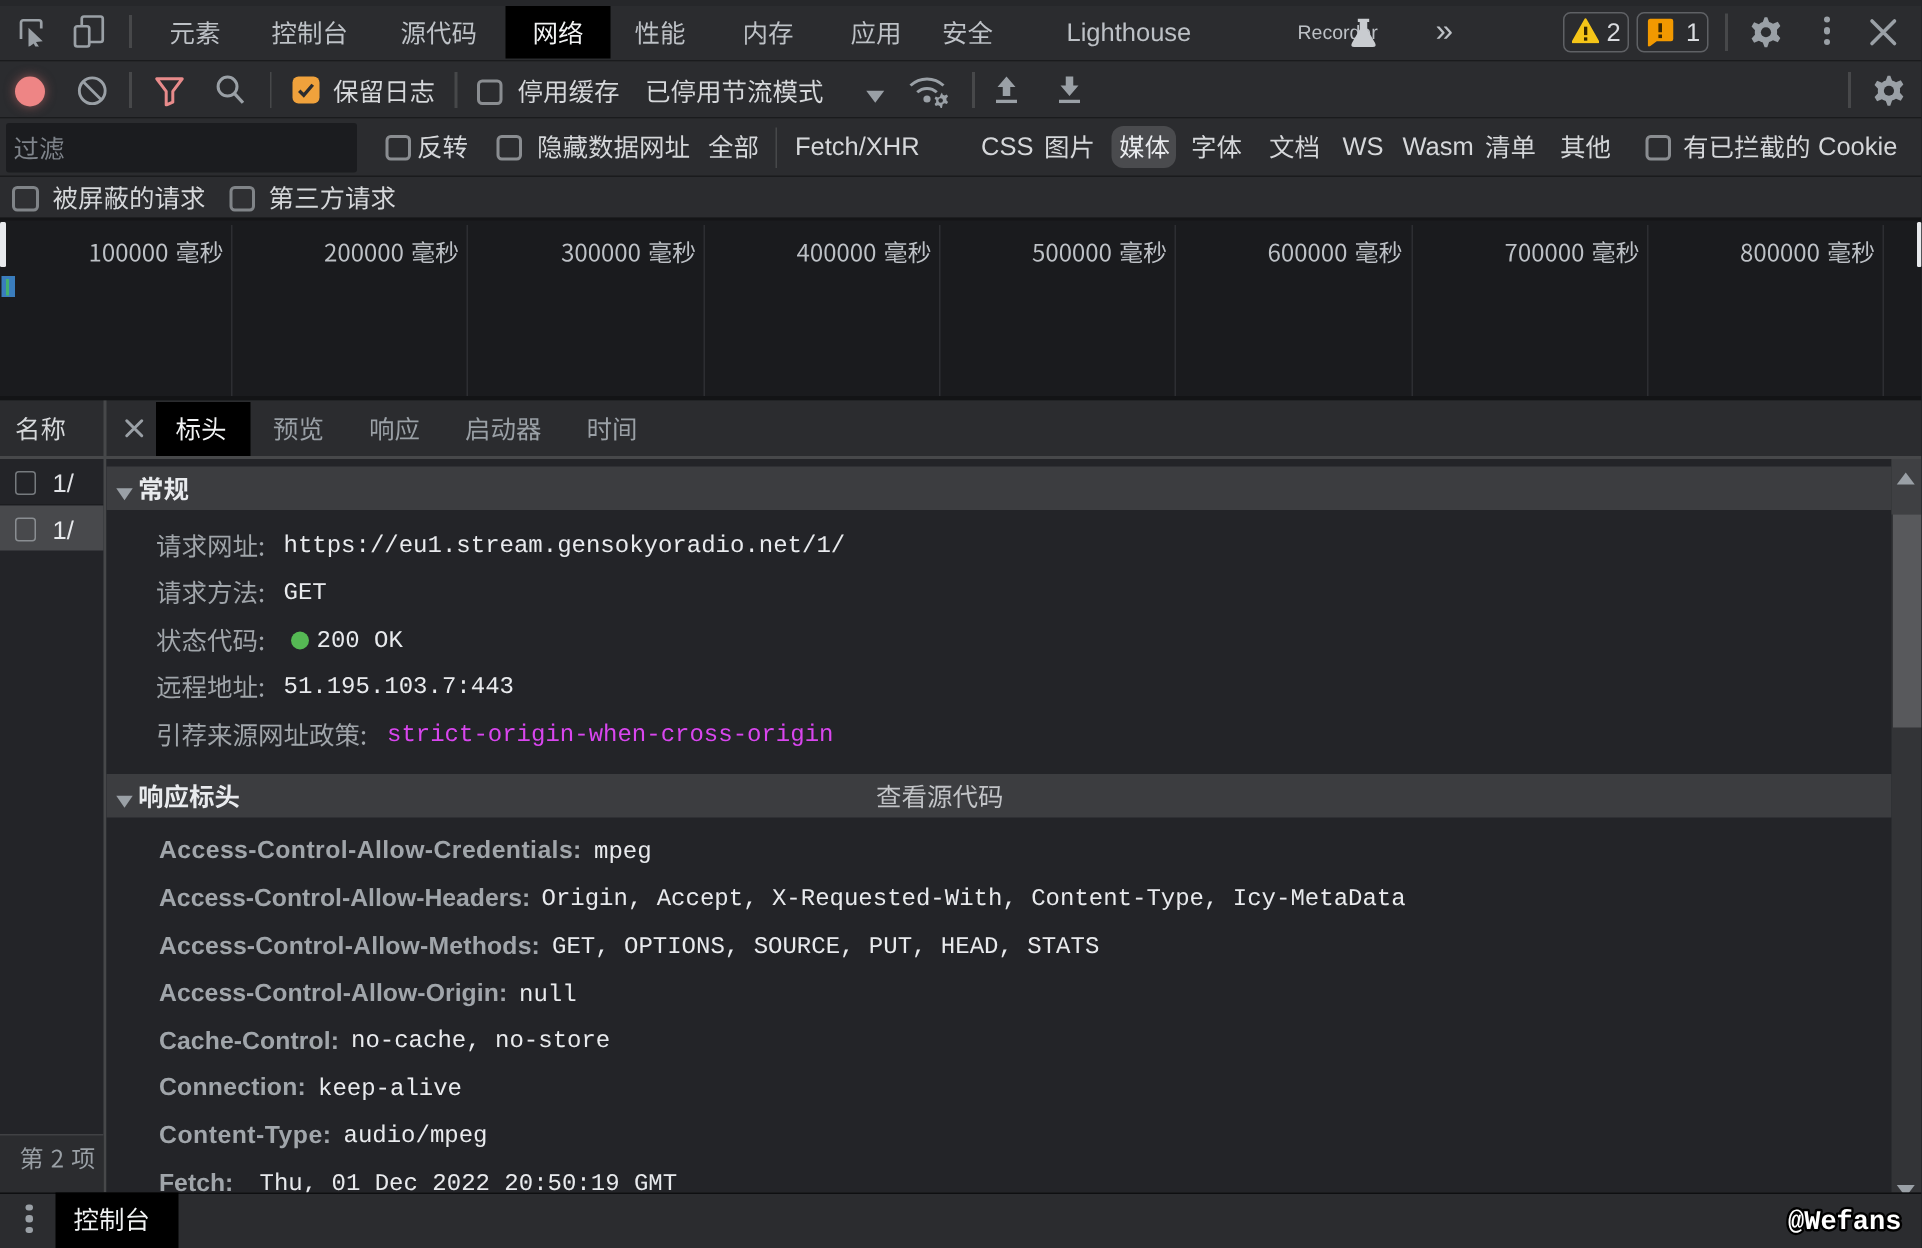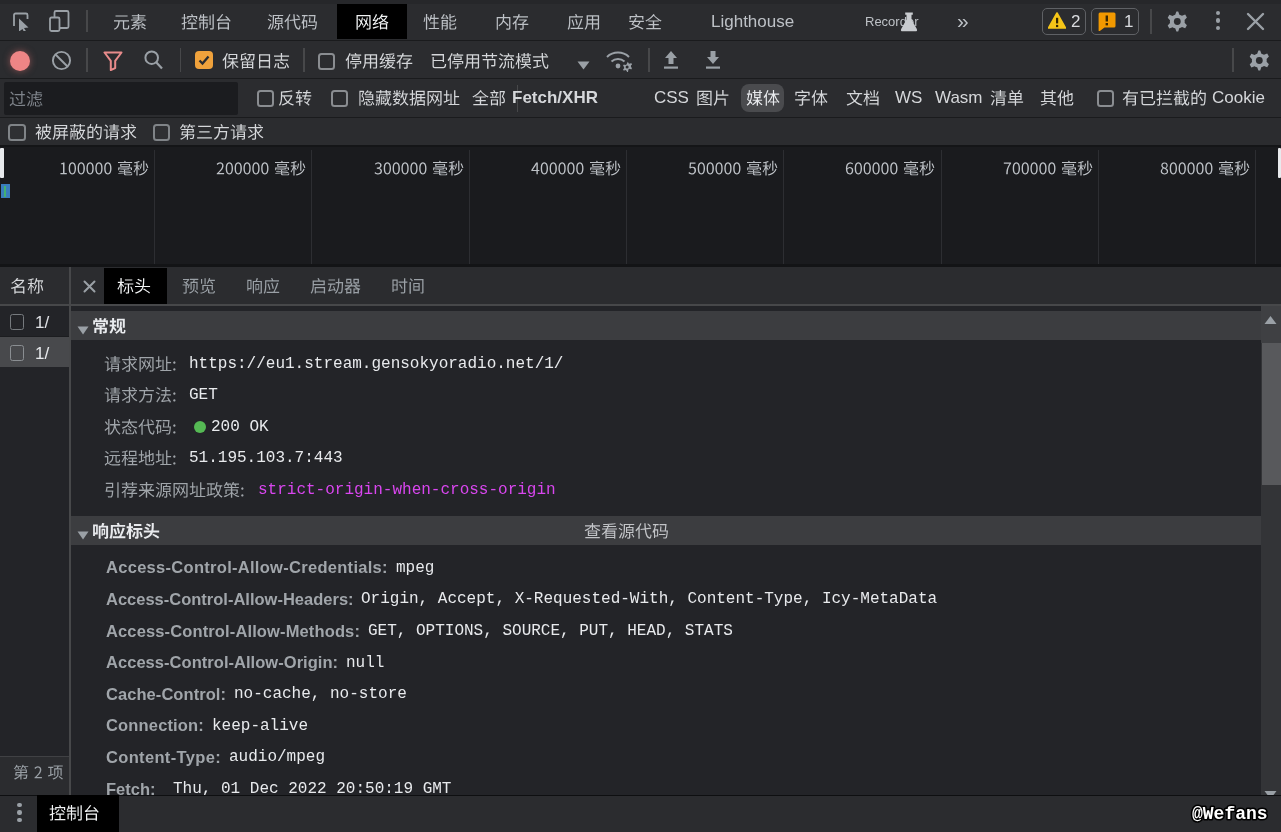--- a/index.html
+++ b/index.html
@@ -136,21 +136,21 @@
         <path d="M3.7 9.3H13.5V10.5H3.7ZM2.9 5.5H4.2V10.1Q4.2 11.1 4.1 12.4Q4.0 13.6 3.8 15.0Q3.6 16.3 3.2 17.5Q2.7 18.8 2.0 19.8Q1.9 19.7 1.7 19.5Q1.5 19.3 1.3 19.2Q1.1 19.1 0.9 19.0Q1.6 18.0 2.0 16.9Q2.4 15.8 2.6 14.6Q2.8 13.4 2.8 12.2Q2.9 11.1 2.9 10.1ZM13.1 9.3H13.4L13.6 9.2L14.5 9.6Q13.9 11.7 12.9 13.3Q11.9 15.0 10.6 16.2Q9.3 17.4 7.7 18.3Q6.1 19.1 4.4 19.6Q4.3 19.5 4.2 19.3Q4.0 19.0 3.9 18.8Q3.8 18.6 3.6 18.5Q5.3 18.1 6.7 17.3Q8.2 16.5 9.5 15.4Q10.8 14.3 11.7 12.8Q12.6 11.4 13.1 9.5ZM6.4 9.9Q7.5 13.2 9.8 15.4Q12.2 17.6 15.9 18.4Q15.8 18.6 15.6 18.8Q15.5 19.0 15.4 19.2Q15.2 19.4 15.1 19.6Q12.5 18.9 10.6 17.6Q8.7 16.4 7.4 14.5Q6.1 12.7 5.2 10.3ZM13.7 4.2 14.7 5.3Q13.6 5.6 12.2 5.8Q10.8 6.0 9.3 6.2Q7.8 6.4 6.2 6.5Q4.7 6.6 3.2 6.7Q3.2 6.5 3.2 6.3Q3.1 6.1 3.0 5.9Q3.0 5.7 2.9 5.5Q4.3 5.5 5.8 5.3Q7.3 5.2 8.8 5.1Q10.3 4.9 11.5 4.7Q12.8 4.5 13.7 4.2ZM17.8 6.1H24.1V7.3H17.8ZM21.1 8.7H22.4V19.7H21.1ZM17.7 15.5Q18.5 15.4 19.7 15.2Q20.8 15.0 22.1 14.8Q23.3 14.6 24.6 14.3L24.6 15.5Q22.9 15.8 21.1 16.2Q19.3 16.5 18.0 16.8ZM18.4 12.7Q18.3 12.6 18.3 12.4Q18.2 12.2 18.1 12.0Q18.1 11.7 18.0 11.6Q18.2 11.5 18.4 11.2Q18.6 10.8 18.8 10.2Q18.9 9.9 19.2 9.3Q19.4 8.7 19.6 7.9Q19.9 7.0 20.1 6.0Q20.4 5.0 20.5 4.1L21.8 4.3Q21.5 5.7 21.0 7.1Q20.6 8.5 20.1 9.7Q19.6 11.0 19.1 12.0V12.1Q19.1 12.1 19.0 12.1Q18.9 12.2 18.8 12.3Q18.6 12.4 18.5 12.5Q18.4 12.6 18.4 12.7ZM18.4 12.7V11.7L19.1 11.3H24.1V12.5H19.6Q19.2 12.5 18.8 12.5Q18.5 12.6 18.4 12.7ZM26.6 12.4H31.7V13.6H26.6ZM31.3 12.4H31.6L31.8 12.4L32.7 12.8Q32.2 13.5 31.6 14.3Q31.0 15.2 30.4 16.0Q29.8 16.8 29.1 17.6L28.1 17.1Q28.6 16.4 29.2 15.5Q29.9 14.7 30.4 13.9Q31.0 13.1 31.3 12.6ZM26.0 16.1 26.8 15.3Q27.7 15.8 28.6 16.4Q29.5 17.0 30.3 17.6Q31.1 18.3 31.6 18.8L30.8 19.7Q30.3 19.2 29.5 18.6Q28.7 18.0 27.8 17.3Q26.9 16.6 26.0 16.1ZM28.5 4.1 29.8 4.2Q29.5 5.4 29.1 6.7Q28.8 7.9 28.4 9.2Q28.1 10.5 27.7 11.6Q27.4 12.8 27.1 13.6H25.7Q26.0 12.7 26.4 11.6Q26.8 10.4 27.2 9.1Q27.5 7.8 27.9 6.5Q28.2 5.2 28.5 4.1ZM24.9 6.1H32.7V7.3H24.9ZM24.2 9.3H33.3V10.5H24.2Z" fill="#d5d7da"></path>
       </svg></div>
     <div class="abs" style="left:331px;top:89.5px;width:17px;height:17px;border-radius:3.5px;border:2px solid #8a8d91;"></div>
     <div style="position:absolute;left:358px;top:86.1px;width:102.0px;height:23.8px;"><svg width="102.0" height="23.8" viewBox="0 0 102.0 23.8">
         <path d="M7.0 8.2H15.3V14.1H6.9V13.1H14.1V9.2H7.0ZM8.1 15.5H9.3V18.1Q9.3 18.3 9.4 18.4Q9.6 18.5 10.1 18.5Q10.2 18.5 10.5 18.5Q10.8 18.5 11.2 18.5Q11.5 18.5 11.9 18.5Q12.2 18.5 12.3 18.5Q12.6 18.5 12.8 18.4Q12.9 18.3 13.0 18.0Q13.0 17.7 13.0 17.0Q13.2 17.2 13.5 17.3Q13.9 17.4 14.1 17.4Q14.0 18.3 13.9 18.8Q13.7 19.2 13.4 19.4Q13.0 19.6 12.5 19.6Q12.3 19.6 12.0 19.6Q11.6 19.6 11.2 19.6Q10.8 19.6 10.4 19.6Q10.1 19.6 10.0 19.6Q9.2 19.6 8.8 19.4Q8.4 19.3 8.3 19.0Q8.1 18.6 8.1 18.1ZM6.6 15.5 7.6 15.9Q7.5 16.4 7.3 17.0Q7.0 17.6 6.8 18.2Q6.5 18.8 6.2 19.2L5.3 18.6Q5.6 18.2 5.8 17.6Q6.1 17.1 6.3 16.5Q6.5 15.9 6.6 15.5ZM9.2 14.8 10.0 14.1Q10.5 14.4 11.0 14.8Q11.5 15.2 12.0 15.6Q12.4 16.0 12.7 16.3L11.9 17.1Q11.6 16.7 11.2 16.3Q10.7 15.9 10.2 15.5Q9.7 15.1 9.2 14.8ZM13.4 15.6 14.4 15.2Q14.8 15.8 15.2 16.4Q15.6 17.0 15.9 17.6Q16.2 18.1 16.3 18.6L15.3 19.1Q15.1 18.6 14.8 18.0Q14.5 17.4 14.2 16.8Q13.8 16.2 13.4 15.6ZM7.4 10.6H14.7V11.6H7.4ZM1.4 4.8H5.4V6.0H2.5V19.7H1.4ZM5.0 4.8H5.3L5.5 4.8L6.3 5.3Q6.0 5.9 5.8 6.7Q5.5 7.5 5.2 8.3Q4.9 9.1 4.6 9.8Q5.5 10.8 5.8 11.7Q6.1 12.6 6.1 13.4Q6.1 14.1 6.0 14.6Q5.8 15.1 5.4 15.4Q5.3 15.5 5.0 15.6Q4.8 15.7 4.6 15.7Q4.0 15.7 3.4 15.7Q3.4 15.5 3.3 15.2Q3.2 14.8 3.1 14.6Q3.4 14.6 3.6 14.6Q3.9 14.6 4.1 14.6Q4.4 14.6 4.6 14.5Q4.8 14.3 4.9 14.0Q5.0 13.7 5.0 13.3Q5.0 12.6 4.7 11.8Q4.4 10.9 3.4 9.9Q3.7 9.3 3.9 8.7Q4.1 8.0 4.3 7.4Q4.6 6.7 4.7 6.2Q4.9 5.6 5.0 5.2ZM9.4 5.5H13.2V6.5H8.7ZM9.2 4.2 10.4 4.4Q9.8 5.5 9.0 6.6Q8.1 7.7 6.9 8.7Q6.8 8.6 6.7 8.4Q6.5 8.2 6.4 8.1Q6.2 8.0 6.1 7.9Q7.2 7.1 8.0 6.1Q8.7 5.1 9.2 4.2ZM12.8 5.5H13.1L13.3 5.4L14.0 5.9Q13.8 6.4 13.3 7.0Q12.9 7.5 12.5 8.0Q12.1 8.5 11.7 8.9Q11.6 8.8 11.3 8.6Q11.1 8.4 10.9 8.3Q11.2 8.0 11.6 7.5Q12.0 7.1 12.3 6.6Q12.6 6.1 12.8 5.7ZM18.0 5.3H33.0V6.4H18.0ZM21.4 8.2H33.2V9.3H21.4ZM19.0 11.2H21.3V12.2H19.0ZM17.7 13.7H21.3V14.7H17.7ZM23.3 16.9H28.1V17.7H23.3ZM22.1 4.1H23.3V7.5H22.1ZM27.6 4.1H28.9V7.6H27.6ZM25.2 10.8H26.1V12.9H25.2ZM18.5 8.3H19.4V12.8H18.5ZM25.2 15.2H26.1V17.3H25.2ZM23.4 12.4H27.9V15.6H23.4V14.8H26.9V13.3H23.4ZM22.8 10.4H27.9V11.3H23.8V18.8H22.8ZM20.9 8.2H22.0V12.9Q22.0 13.9 21.9 15.2Q21.8 16.4 21.5 17.6Q21.3 18.8 20.7 19.8Q20.6 19.7 20.5 19.6Q20.3 19.4 20.1 19.3Q19.9 19.2 19.8 19.2Q20.3 18.3 20.5 17.2Q20.7 16.1 20.8 15.0Q20.9 13.9 20.9 12.9ZM28.2 7.1H29.4Q29.4 10.0 29.6 12.2Q29.8 14.3 30.2 15.8Q30.6 17.2 31.0 17.9Q31.5 18.6 31.9 18.6Q32.1 18.6 32.2 18.4Q32.3 18.2 32.4 17.8Q32.5 17.3 32.5 16.5Q32.7 16.6 33.0 16.8Q33.2 17.0 33.4 17.0Q33.4 18.2 33.2 18.8Q33.0 19.3 32.6 19.5Q32.3 19.7 31.8 19.7Q31.0 19.7 30.4 18.9Q29.7 18.1 29.3 16.5Q28.8 14.8 28.5 12.5Q28.3 10.1 28.2 7.1ZM30.1 7.1 30.9 6.5Q31.3 6.8 31.8 7.1Q32.3 7.5 32.5 7.8L31.7 8.5Q31.5 8.2 31.0 7.8Q30.6 7.4 30.1 7.1ZM31.2 10.4 32.3 10.6Q31.7 13.6 30.4 15.9Q29.1 18.3 27.2 19.8Q27.1 19.6 26.9 19.5Q26.8 19.3 26.6 19.2Q26.4 19.1 26.2 19.0Q28.2 17.6 29.4 15.4Q30.6 13.2 31.2 10.4ZM18.6 14.0H19.6V15.5Q19.6 16.1 19.5 16.9Q19.4 17.6 19.2 18.4Q18.9 19.1 18.4 19.7Q18.2 19.6 18.0 19.4Q17.7 19.3 17.6 19.2Q18.0 18.6 18.3 18.0Q18.5 17.3 18.6 16.7Q18.6 16.0 18.6 15.5ZM35.2 12.9H41.7V13.9H35.2ZM34.9 7.2H43.0V8.3H34.9ZM41.5 4.4 42.6 4.9Q42.2 5.5 41.8 6.1Q41.4 6.6 41.1 7.1L40.3 6.7Q40.5 6.4 40.7 6.0Q40.9 5.6 41.2 5.1Q41.4 4.7 41.5 4.4ZM38.4 4.1H39.6V11.5H38.4ZM35.5 4.9 36.4 4.5Q36.8 5.0 37.1 5.6Q37.4 6.2 37.5 6.7L36.5 7.1Q36.4 6.7 36.1 6.0Q35.8 5.4 35.5 4.9ZM38.4 7.7 39.3 8.2Q38.8 8.9 38.2 9.6Q37.6 10.3 36.8 10.9Q36.1 11.5 35.4 11.9Q35.2 11.7 35.0 11.4Q34.9 11.1 34.7 11.0Q35.4 10.6 36.1 10.1Q36.8 9.6 37.4 9.0Q38.0 8.3 38.4 7.7ZM39.4 8.0Q39.6 8.2 40.1 8.4Q40.5 8.7 41.0 9.0Q41.5 9.4 42.0 9.6Q42.4 9.9 42.6 10.0L41.8 11.0Q41.6 10.8 41.2 10.4Q40.8 10.1 40.3 9.8Q39.9 9.4 39.4 9.1Q39.0 8.8 38.7 8.6ZM44.4 7.4H50.1V8.6H44.4ZM44.7 4.2 45.9 4.4Q45.6 6.0 45.2 7.5Q44.9 9.0 44.3 10.3Q43.8 11.6 43.1 12.6Q43.1 12.5 42.9 12.4Q42.7 12.2 42.5 12.1Q42.3 11.9 42.2 11.8Q42.8 10.9 43.3 9.7Q43.8 8.5 44.1 7.1Q44.5 5.7 44.7 4.2ZM47.8 8.1 49.0 8.2Q48.6 11.0 47.9 13.3Q47.1 15.5 45.8 17.1Q44.4 18.7 42.4 19.8Q42.3 19.6 42.2 19.4Q42.1 19.2 41.9 19.0Q41.8 18.9 41.7 18.7Q43.6 17.8 44.9 16.3Q46.1 14.8 46.8 12.8Q47.5 10.7 47.8 8.1ZM45.0 8.4Q45.4 10.7 46.1 12.7Q46.8 14.7 47.9 16.2Q49.0 17.7 50.5 18.6Q50.3 18.7 50.1 19.0Q49.8 19.3 49.7 19.6Q48.1 18.6 46.9 17.0Q45.8 15.4 45.1 13.2Q44.4 11.1 43.9 8.6ZM35.9 15.8 36.7 15.0Q37.6 15.3 38.5 15.8Q39.5 16.3 40.4 16.7Q41.2 17.2 41.8 17.6L41.0 18.5Q40.4 18.0 39.6 17.5Q38.7 17.0 37.7 16.6Q36.8 16.1 35.9 15.8ZM41.3 12.9H41.5L41.7 12.8L42.4 13.1Q41.9 14.9 40.8 16.2Q39.8 17.5 38.4 18.3Q36.9 19.1 35.3 19.6Q35.2 19.4 35.0 19.1Q34.9 18.8 34.7 18.6Q36.2 18.2 37.5 17.5Q38.9 16.8 39.9 15.7Q40.8 14.6 41.3 13.1ZM35.9 15.8Q36.2 15.2 36.6 14.6Q37.0 13.9 37.4 13.1Q37.7 12.4 38.0 11.8L39.1 12.0Q38.8 12.7 38.5 13.4Q38.1 14.1 37.7 14.8Q37.4 15.5 37.0 16.0ZM58.3 4.8H66.7V9.2H58.3V8.1H65.5V5.9H58.3ZM57.7 4.8H59.0V10.0Q59.0 11.0 58.9 12.3Q58.8 13.6 58.6 14.9Q58.4 16.2 58.0 17.4Q57.5 18.7 56.8 19.7Q56.7 19.6 56.5 19.5Q56.4 19.3 56.1 19.2Q55.9 19.1 55.8 19.0Q56.5 18.0 56.8 16.9Q57.2 15.7 57.4 14.5Q57.6 13.3 57.7 12.1Q57.7 11.0 57.7 10.0ZM58.4 11.1H67.3V12.2H58.4ZM59.8 18.0H66.1V19.0H59.8ZM62.3 9.1H63.5V14.8H62.3ZM59.2 14.3H66.8V19.7H65.6V15.4H60.4V19.7H59.2ZM51.5 13.1Q52.5 12.8 53.9 12.4Q55.4 12.0 56.8 11.5L57.0 12.7Q55.6 13.1 54.3 13.6Q52.9 14.0 51.8 14.4ZM51.7 7.5H57.0V8.7H51.7ZM53.8 4.1H55.0V18.1Q55.0 18.6 54.9 18.9Q54.8 19.2 54.5 19.4Q54.1 19.5 53.6 19.6Q53.1 19.6 52.3 19.6Q52.3 19.4 52.2 19.0Q52.1 18.7 52.0 18.4Q52.5 18.4 52.9 18.4Q53.4 18.4 53.5 18.4Q53.7 18.4 53.8 18.4Q53.8 18.3 53.8 18.1ZM74.9 7.5 76.0 7.6Q75.5 10.8 74.5 13.3Q73.5 15.9 71.9 17.6Q71.8 17.5 71.6 17.3Q71.5 17.2 71.3 17.1Q71.1 16.9 70.9 16.9Q72.0 15.8 72.8 14.4Q73.5 13.0 74.0 11.2Q74.5 9.5 74.9 7.5ZM79.7 7.5 80.8 7.6Q80.3 10.9 79.4 13.5Q78.4 16.0 76.7 17.7Q76.6 17.6 76.4 17.5Q76.2 17.3 76.0 17.2Q75.8 17.1 75.7 17.0Q76.8 16.0 77.6 14.5Q78.4 13.1 78.9 11.3Q79.4 9.5 79.7 7.5ZM71.3 9.2 72.1 8.5Q72.7 9.3 73.4 10.1Q74.0 11.0 74.6 11.8Q75.2 12.7 75.8 13.4Q76.3 14.2 76.6 14.9L75.8 15.7Q75.4 15.0 74.9 14.2Q74.4 13.4 73.8 12.6Q73.2 11.7 72.6 10.8Q71.9 10.0 71.3 9.2ZM76.2 9.3 77.0 8.6Q77.7 9.4 78.4 10.3Q79.0 11.2 79.7 12.1Q80.3 13.0 80.8 13.9Q81.3 14.7 81.6 15.5L80.7 16.2Q80.4 15.5 79.9 14.6Q79.4 13.7 78.8 12.8Q78.2 11.9 77.5 11.0Q76.9 10.0 76.2 9.3ZM69.5 5.1H83.1V6.3H70.8V19.7H69.5ZM82.3 5.1H83.6V18.0Q83.6 18.6 83.4 19.0Q83.2 19.3 82.8 19.4Q82.4 19.6 81.6 19.6Q80.9 19.7 79.8 19.7Q79.7 19.5 79.6 19.3Q79.6 19.0 79.5 18.8Q79.4 18.6 79.3 18.4Q79.8 18.4 80.4 18.4Q80.9 18.4 81.3 18.4Q81.7 18.4 81.8 18.4Q82.1 18.4 82.2 18.3Q82.3 18.2 82.3 18.0ZM96.6 10.0H101.1V11.2H96.6ZM90.3 17.9H101.4V19.1H90.3ZM96.1 4.2H97.4V18.5H96.1ZM92.4 7.8H93.6V18.4H92.4ZM85.8 8.2H91.5V9.4H85.8ZM88.1 4.3H89.3V15.2H88.1ZM85.6 15.6Q86.3 15.3 87.3 15.0Q88.2 14.6 89.3 14.2Q90.4 13.8 91.5 13.3L91.7 14.5Q90.2 15.1 88.7 15.7Q87.2 16.4 86.1 16.8Z" fill="#d5d7da"></path>
       </svg></div>
     <div style="position:absolute;left:472px;top:86.1px;width:34.0px;height:23.8px;"><svg width="34.0" height="23.8" viewBox="0 0 34.0 23.8">
         <path d="M3.5 14.1H13.8V15.3H3.5ZM3.3 10.4H13.8V11.5H3.3ZM1.3 18.1H15.8V19.2H1.3ZM7.8 10.8H9.2V18.7H7.8ZM8.4 3.9 9.5 4.4Q8.6 5.9 7.3 7.2Q6.0 8.5 4.4 9.6Q2.9 10.7 1.3 11.5Q1.2 11.3 0.9 11.0Q0.7 10.7 0.4 10.5Q2.0 9.8 3.5 8.8Q5.0 7.7 6.3 6.5Q7.5 5.2 8.4 3.9ZM8.9 4.4Q10.5 6.4 12.5 7.9Q14.4 9.4 16.6 10.5Q16.4 10.7 16.1 11.0Q15.9 11.3 15.7 11.6Q14.2 10.7 12.9 9.7Q11.5 8.8 10.3 7.6Q9.0 6.4 7.8 5.0ZM27.7 5.0H32.1V6.2H28.8V19.7H27.7ZM31.8 5.0H32.0L32.2 4.9L33.1 5.5Q32.7 6.7 32.1 8.0Q31.6 9.4 31.0 10.6Q32.2 11.8 32.5 12.8Q32.9 13.8 32.9 14.7Q32.9 15.5 32.7 16.0Q32.6 16.6 32.1 16.9Q31.9 17.1 31.7 17.1Q31.4 17.2 31.1 17.3Q30.8 17.3 30.4 17.3Q30.0 17.3 29.6 17.3Q29.6 17.0 29.5 16.7Q29.4 16.3 29.3 16.1Q29.6 16.1 30.0 16.1Q30.3 16.1 30.6 16.1Q30.8 16.1 31.0 16.1Q31.1 16.0 31.3 15.9Q31.5 15.8 31.6 15.4Q31.7 15.0 31.7 14.6Q31.7 13.8 31.3 12.9Q30.9 11.9 29.8 10.7Q30.1 10.1 30.3 9.3Q30.6 8.6 30.9 7.9Q31.2 7.2 31.4 6.5Q31.6 5.9 31.8 5.4ZM18.4 6.1H26.4V7.2H18.4ZM17.9 10.7H26.8V11.8H17.9ZM19.4 7.7 20.5 7.4Q20.9 8.1 21.2 8.9Q21.5 9.7 21.6 10.3L20.5 10.6Q20.3 10.0 20.0 9.2Q19.7 8.4 19.4 7.7ZM24.4 7.3 25.6 7.6Q25.4 8.2 25.1 8.9Q24.9 9.5 24.6 10.1Q24.3 10.7 24.1 11.2L23.0 10.9Q23.3 10.4 23.5 9.8Q23.8 9.2 24.0 8.5Q24.2 7.9 24.4 7.3ZM19.5 17.6H25.3V18.8H19.5ZM18.9 13.4H26.0V19.5H24.7V14.6H20.1V19.6H18.9ZM21.2 4.3 22.3 4.0Q22.6 4.5 22.9 5.2Q23.2 5.8 23.3 6.3L22.1 6.7Q22.0 6.2 21.7 5.5Q21.5 4.9 21.2 4.3Z" fill="#d5d7da"></path>
       </svg></div>
     <div class="abs" style="left:516.5px;top:85px;width:1.5px;height:27px;background:#47484a;"></div>
-    <div class="lat " style="left:512px;top:86.3px;font-size:17px;line-height:24.48px;color:#d5d7da;font-weight:700;">Fetch/XHR</div>
+    <div class="lat " style="left:530px;top:86.3px;font-size:17px;line-height:24.48px;color:#d5d7da;font-weight:400;">Fetch/XHR</div>
     <div class="lat " style="left:623px;top:86.3px;font-size:17px;line-height:24.48px;color:#d5d7da;font-weight:400;margin-top:28px;">JS</div>
     <div class="lat " style="left:654px;top:86.3px;font-size:17px;line-height:24.48px;color:#d5d7da;font-weight:400;">CSS</div>
     <div style="position:absolute;left:696px;top:86.1px;width:34.0px;height:23.8px;"><svg width="34.0" height="23.8" viewBox="0 0 34.0 23.8">
         <path d="M1.4 4.8H15.6V19.7H14.3V6.0H2.7V19.7H1.4ZM2.1 17.9H15.0V19.0H2.1ZM6.4 13.6 6.9 12.8Q7.6 13.0 8.3 13.2Q9.1 13.4 9.8 13.6Q10.5 13.9 10.9 14.1L10.4 15.0Q9.9 14.7 9.3 14.5Q8.6 14.2 7.8 14.0Q7.1 13.8 6.4 13.6ZM7.0 6.3 8.1 6.7Q7.6 7.5 7.0 8.2Q6.3 8.9 5.6 9.6Q4.9 10.2 4.2 10.7Q4.1 10.6 3.9 10.4Q3.7 10.3 3.6 10.1Q3.4 10.0 3.3 9.9Q4.4 9.3 5.4 8.3Q6.4 7.4 7.0 6.3ZM11.6 7.7H11.8L12.0 7.6L12.7 8.1Q12.1 9.1 11.1 10.0Q10.0 10.9 8.8 11.5Q7.5 12.2 6.2 12.7Q4.9 13.2 3.6 13.5Q3.5 13.4 3.4 13.2Q3.3 13.0 3.2 12.8Q3.1 12.6 3.0 12.5Q4.2 12.2 5.5 11.8Q6.8 11.4 8.0 10.8Q9.2 10.2 10.1 9.5Q11.0 8.7 11.6 7.9ZM6.3 8.6Q7.0 9.5 8.3 10.3Q9.5 11.0 11.0 11.5Q12.5 12.1 14.0 12.4Q13.8 12.5 13.6 12.8Q13.4 13.1 13.3 13.3Q11.7 13.0 10.2 12.4Q8.7 11.8 7.5 10.9Q6.2 10.1 5.4 9.0ZM6.6 7.7H12.0V8.7H6.0ZM4.7 15.8 5.3 14.9Q6.1 15.0 7.1 15.2Q8.0 15.3 9.0 15.5Q9.9 15.7 10.7 15.9Q11.5 16.2 12.2 16.4L11.6 17.3Q10.8 17.0 9.6 16.7Q8.4 16.4 7.1 16.2Q5.8 15.9 4.7 15.8ZM20.7 8.5H32.4V9.8H20.7ZM26.2 4.1H27.6V9.1H26.2ZM20.1 4.5H21.4V10.2Q21.4 11.5 21.3 12.7Q21.2 14.0 20.9 15.2Q20.7 16.5 20.1 17.6Q19.6 18.7 18.6 19.8Q18.5 19.6 18.4 19.4Q18.2 19.2 18.0 19.0Q17.8 18.9 17.6 18.8Q18.7 17.5 19.2 16.1Q19.8 14.7 19.9 13.2Q20.1 11.7 20.1 10.2ZM20.7 12.5H29.7V19.7H28.4V13.8H20.7Z" fill="#d5d7da"></path>
       </svg></div>
     <div class="abs" style="left:741px;top:83.5px;width:43px;height:28px;background:#4a4b4e;border-radius:8px;"></div>
     <div style="position:absolute;left:745.5px;top:86.1px;width:34.0px;height:23.8px;"><svg width="34.0" height="23.8" viewBox="0 0 34.0 23.8">
         <path d="M0.9 7.6H5.5V8.8H0.9ZM1.1 13.8 1.9 13.0Q2.7 13.6 3.6 14.3Q4.5 15.0 5.2 15.8Q6.0 16.5 6.4 17.2L5.5 18.1Q5.1 17.4 4.3 16.7Q3.6 15.9 2.8 15.1Q1.9 14.4 1.1 13.8ZM5.0 7.6H5.3L5.5 7.5L6.2 7.7Q6.1 11.0 5.5 13.3Q4.9 15.7 3.9 17.2Q2.8 18.8 1.3 19.7Q1.2 19.5 1.0 19.2Q0.8 18.9 0.6 18.7Q1.9 18.0 2.8 16.5Q3.8 15.1 4.4 12.9Q4.9 10.8 5.0 7.8ZM1.1 13.8Q1.3 12.9 1.6 11.7Q1.9 10.5 2.1 9.2Q2.4 7.9 2.6 6.6Q2.8 5.2 2.8 4.1L4.0 4.2Q3.9 5.4 3.7 6.7Q3.5 8.1 3.2 9.4Q3.0 10.8 2.7 12.0Q2.4 13.2 2.2 14.2ZM6.6 5.9H16.1V7.1H6.6ZM6.6 13.7H16.1V14.8H6.6ZM8.7 8.6H13.8V9.6H8.7ZM8.1 4.1H9.3V11.1H13.3V4.1H14.6V12.2H8.1ZM10.7 12.0H12.0V19.7H10.7ZM10.3 14.2 11.3 14.6Q10.9 15.5 10.2 16.4Q9.4 17.3 8.6 18.1Q7.7 18.8 6.9 19.3Q6.7 19.1 6.6 19.0Q6.4 18.8 6.3 18.6Q6.1 18.4 6.0 18.3Q6.8 17.9 7.7 17.3Q8.5 16.6 9.2 15.8Q9.9 15.0 10.3 14.2ZM12.3 14.2Q12.8 15.0 13.4 15.8Q14.1 16.5 14.9 17.2Q15.7 17.8 16.5 18.2Q16.3 18.4 16.0 18.7Q15.8 19.0 15.6 19.2Q14.8 18.7 14.0 18.0Q13.2 17.2 12.5 16.4Q11.8 15.5 11.4 14.6ZM21.3 4.1 22.5 4.5Q22.0 5.9 21.3 7.3Q20.7 8.7 19.9 10.0Q19.1 11.2 18.3 12.2Q18.2 12.0 18.1 11.8Q17.9 11.6 17.8 11.3Q17.6 11.1 17.5 10.9Q18.3 10.1 19.0 9.0Q19.7 7.9 20.3 6.7Q20.8 5.4 21.3 4.1ZM19.7 8.5 20.9 7.3 20.9 7.3V19.7H19.7ZM26.9 4.1H28.1V19.6H26.9ZM22.1 7.5H33.2V8.7H22.1ZM24.1 15.4H30.9V16.6H24.1ZM28.7 8.1Q29.2 9.7 30.0 11.1Q30.7 12.6 31.6 13.9Q32.6 15.1 33.5 15.9Q33.3 16.1 33.0 16.4Q32.8 16.7 32.6 16.9Q31.6 16.0 30.7 14.7Q29.8 13.3 29.0 11.7Q28.3 10.1 27.8 8.4ZM26.3 8.1 27.3 8.3Q26.8 10.1 26.0 11.7Q25.2 13.3 24.3 14.7Q23.3 16.0 22.3 17.0Q22.2 16.8 22.1 16.6Q21.9 16.5 21.7 16.3Q21.6 16.1 21.4 16.0Q22.4 15.2 23.3 13.9Q24.3 12.7 25.1 11.1Q25.8 9.6 26.3 8.1Z" fill="#e8eaed"></path>
       </svg></div>
     <div style="position:absolute;left:794px;top:86.1px;width:34.0px;height:23.8px;"><svg width="34.0" height="23.8" viewBox="0 0 34.0 23.8">

